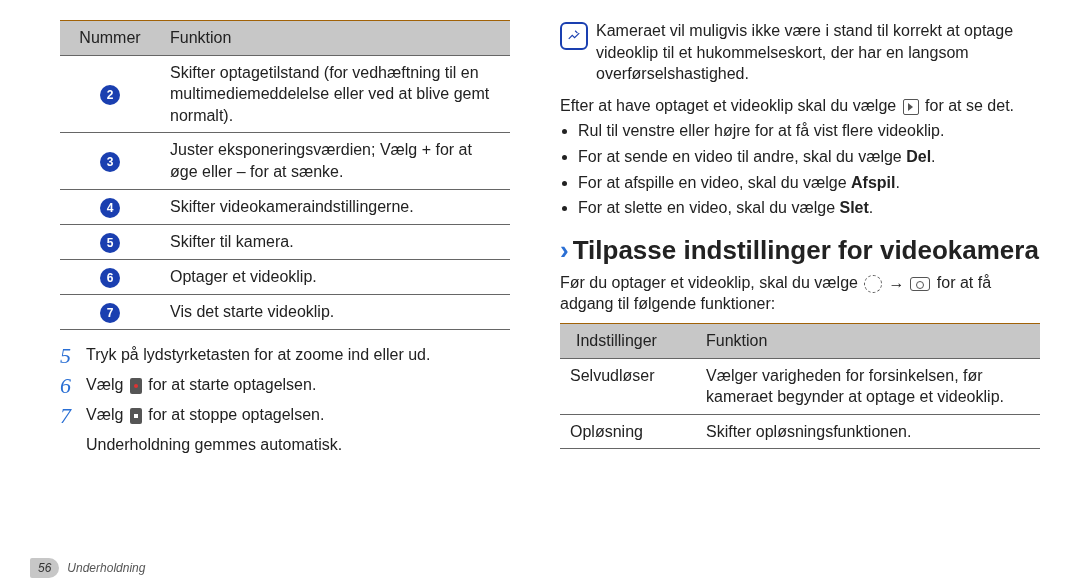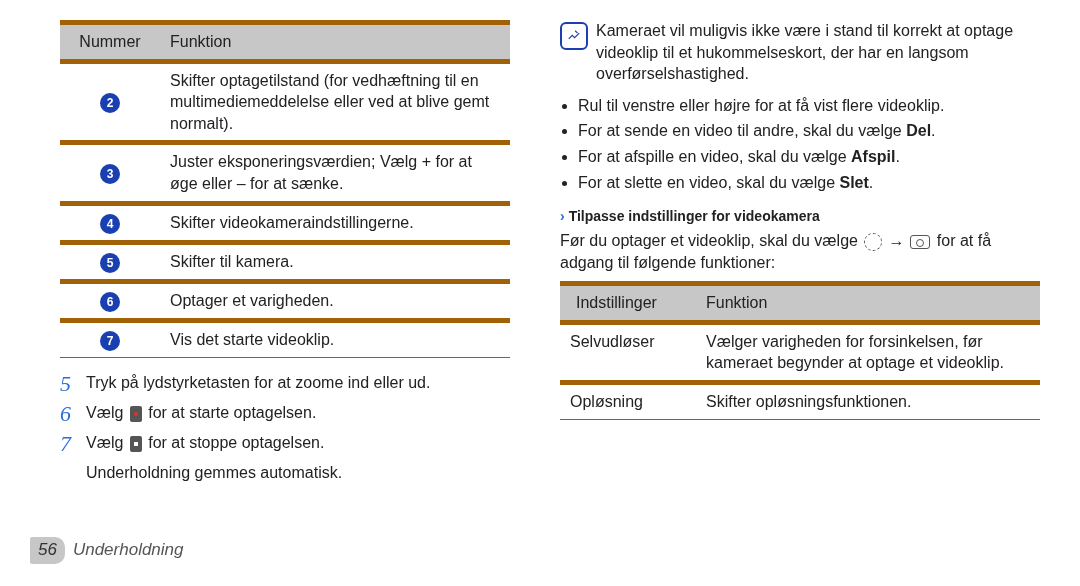--- a/index.html
+++ b/index.html
@@ -31,21 +31,21 @@
     flex: 1;
   }
 
   
   table {
     border-collapse: collapse;
     width: 100%;
     margin-bottom: 14px;
   }
   table td, table th {
-    border-top: 5px solid #a16207;
+    border-top: 1px solid #a16207;
     border-bottom: 1px solid #666;
     padding: 6px 10px;
     text-align: left;
     vertical-align: top;
     font-weight: normal;
   }
   table thead td, table thead th {
     background: #c7c7c7;
     font-weight: normal;
   }
@@ -191,41 +191,41 @@
     margin:4px 0 14px 0;
     padding-left:18px;
   }
   .bullets li {
     margin-bottom:4px;
   }
 
   
   .sec-head {
     font-weight:bold;
-    font-size:14px;
+    font-size:26px;
     margin:6px 0 4px 0;
   }
   .sec-head .chev {
     color:#2a6fd4;
     font-weight:bold;
     margin-right:4px;
   }
 
   .set-col { width:110px;padding-left:16px; }
 
   
   .footer {
     position:absolute;
     left:30px;
-    bottom:22px;
+    bottom:8px;
     display:flex;
     align-items:center;
     font-style:italic;
     color:#555;
-    font-size:17px;
+    font-size:12px;
   }
   .footer .pg {
     background:#c7c7c7;
     color:#333;
     font-style:italic;
     padding:2px 8px;
     border-radius:2px 10px 10px 2px;
     margin-right:8px;
   }
 </style>
@@ -254,21 +254,21 @@
         <tr>
           <td class="num-col"><span class="circle-num">4</span></td>
           <td>Skifter videokameraindstillingerne.</td>
         </tr>
         <tr>
           <td class="num-col"><span class="circle-num">5</span></td>
           <td>Skifter til kamera.</td>
         </tr>
         <tr>
           <td class="num-col"><span class="circle-num">6</span></td>
-          <td>Optager et varigheden.</td>
+          <td>Optager et videoklip.</td>
         </tr>
         <tr>
           <td class="num-col"><span class="circle-num">7</span></td>
           <td>Vis det starte videoklip.</td>
         </tr>
       </tbody>
     </table>
 
     <div class="step">
       <div class="step-num">5</div>
@@ -293,20 +293,23 @@
     <div class="note">
       <div class="icon-note">
         <svg width="14" height="14" viewBox="0 0 24 24" fill="none" stroke="#1a3fb0" stroke-width="2">
             <path d="M3 17l6-6 4 4 8-8"></path>
             <path d="M14 3l4 4"></path>
           </svg>
       </div>
       <div class="note-text">Kameraet vil muligvis ikke være i stand til korrekt at optage videoklip til et hukommelseskort, der har en langsom overførselshastighed.</div>
     </div>
 
+    <div>
+      <span>Efter at have optaget et videoklip skal du vælge </span><span class="icon icon-play"></span><span> for at se det.</span>
+    </div>
 
     <ul class="bullets">
       <li>Rul til venstre eller højre for at få vist flere videoklip.</li>
       <li><span>For at sende en video til andre, skal du vælge <b>Del</b>.</span></li>
       <li><span>For at afspille en video, skal du vælge <b>Afspil</b>.</span></li>
       <li><span>For at slette en video, skal du vælge <b>Slet</b>.</span></li>
     </ul>
 
     <div class="sec-head">
       <span class="chev">›</span><span>Tilpasse indstillinger for videokamera</span>

